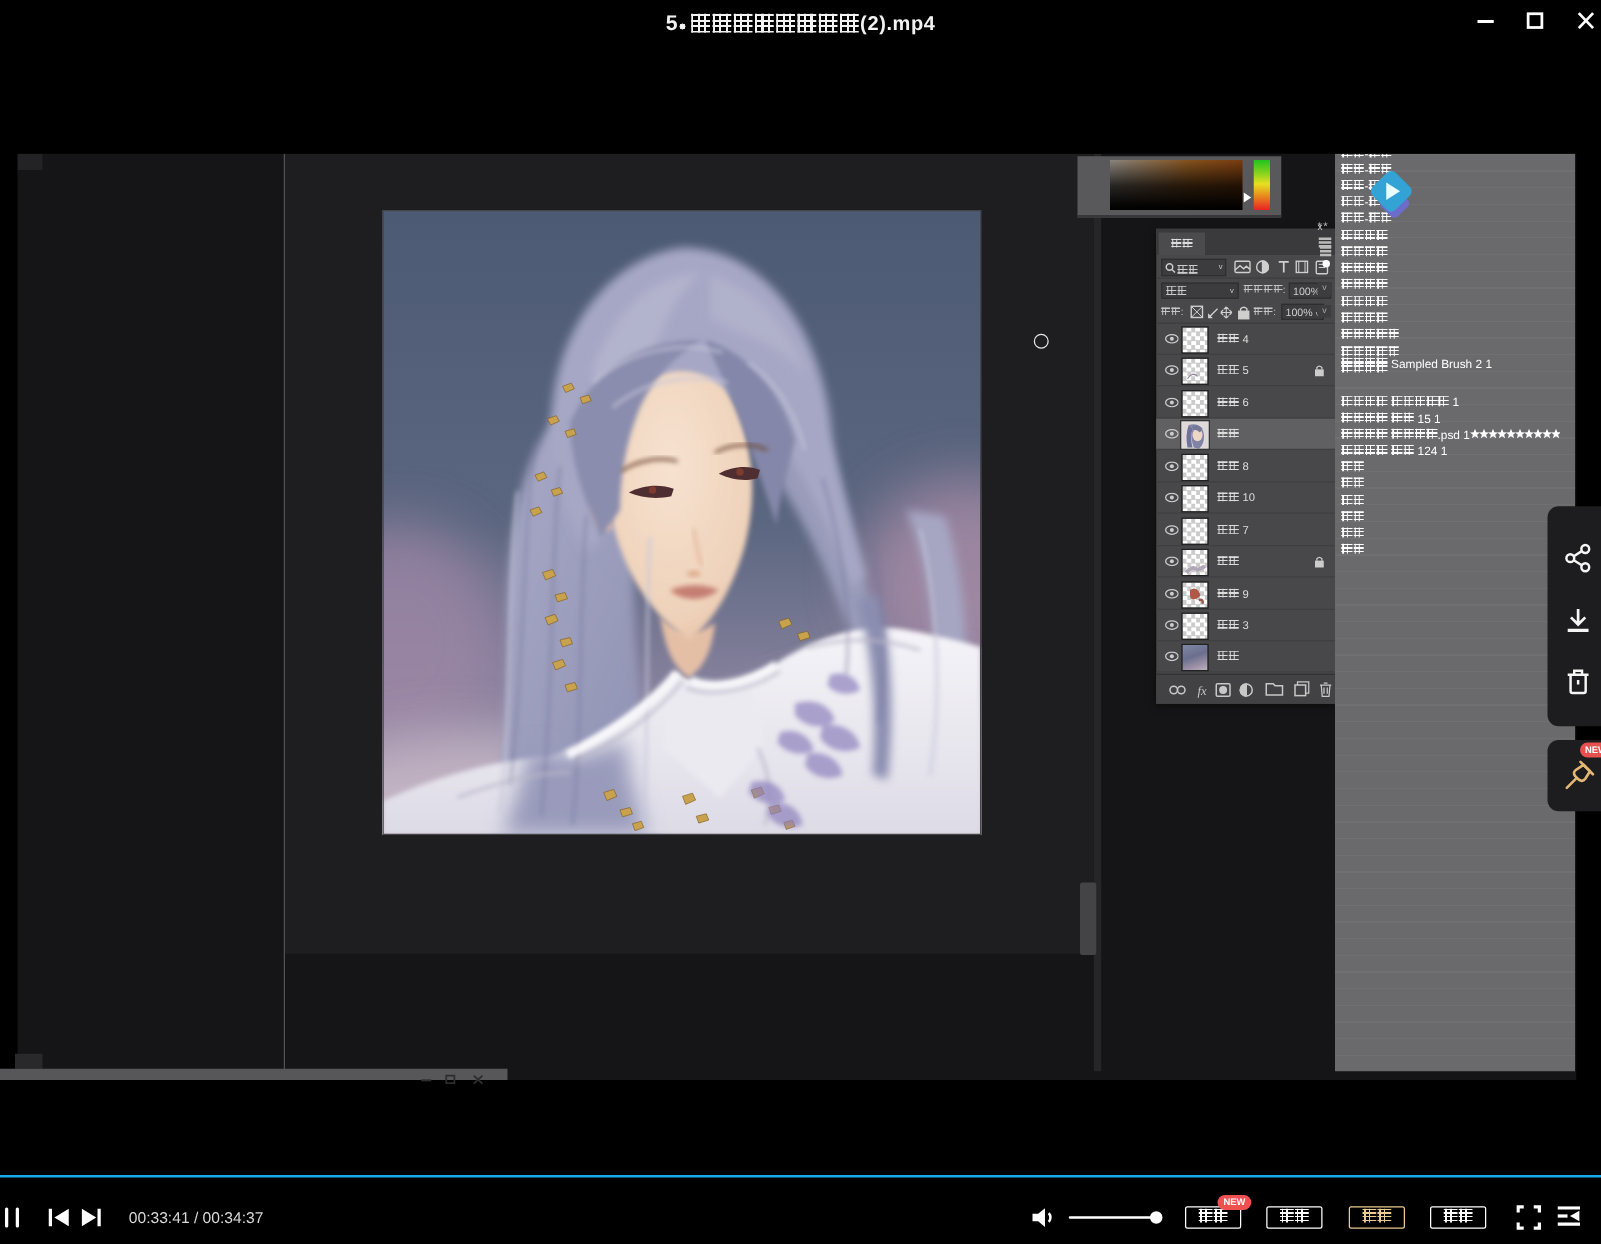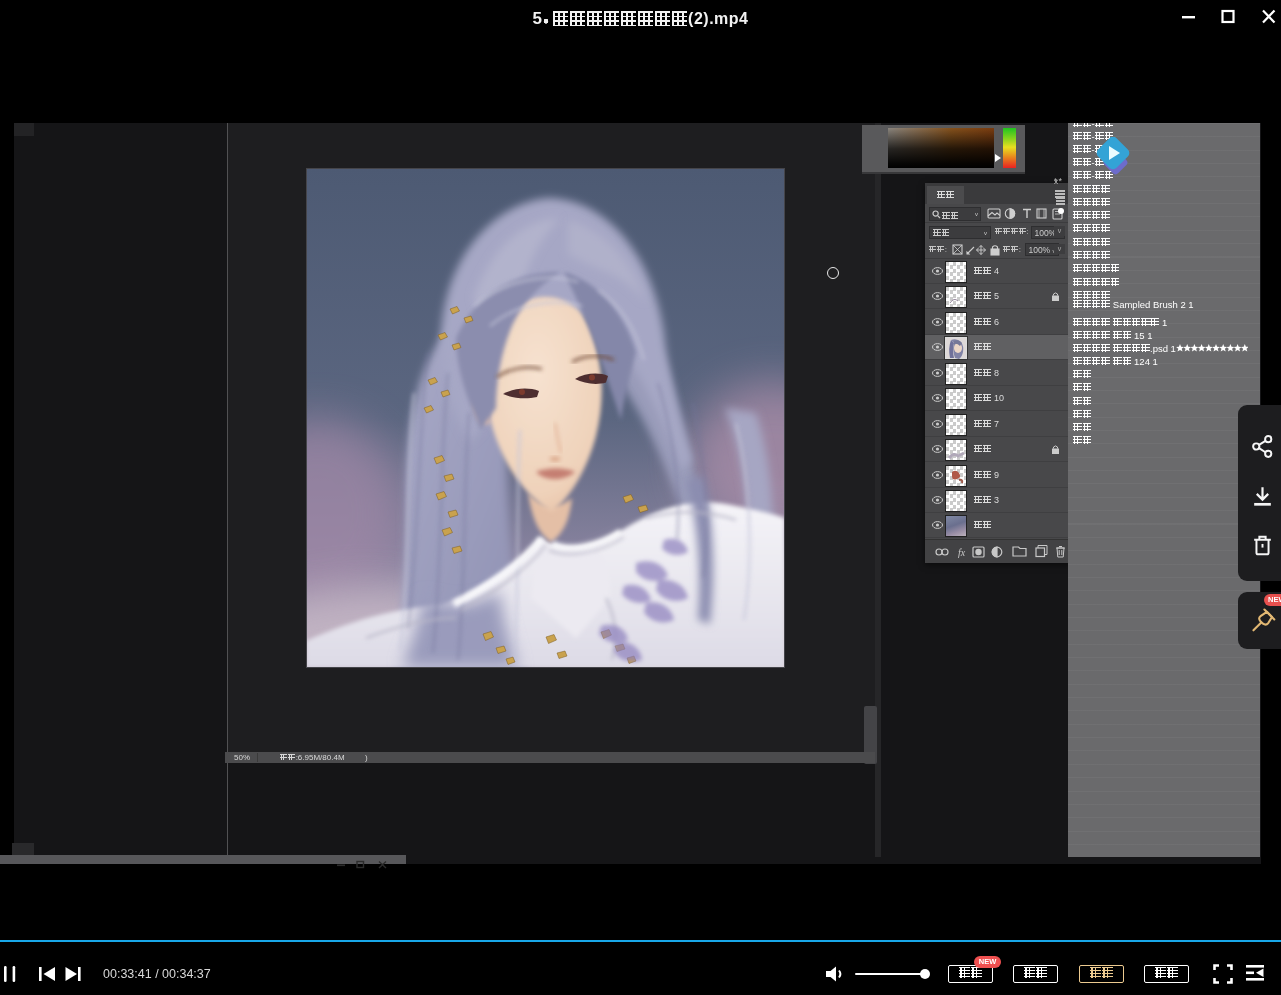--- a/index.html
+++ b/index.html
@@ -180,26 +180,20 @@
       <path d="M318,418 C330,414 342,420 345,432 C335,438 322,434 316,426 Z"></path>
       <path d="M340,435 C354,432 366,440 368,452 C356,458 342,452 338,444 Z"></path>
       <path d="M295,458 C308,454 320,460 322,472 C312,478 299,474 293,466 Z"></path>
       <path d="M310,475 C324,472 335,480 336,492 C324,497 311,491 308,483 Z"></path>
       <path d="M358,372 C370,368 380,374 382,384 C372,390 360,386 356,380 Z"></path>
     </g>
     <rect x=".5" y=".5" width="478" height="499" fill="none" stroke="#45454a" stroke-width="1"></rect>
   </svg>
   </div>
 
-  <div class="abs" style="left:211px;top:629px;width:650px;height:11px;background:#4b4b4d;color:#d8d8d8;font-size:8px;line-height:11px">
-    <span style="position:absolute;left:9px">50%</span>
-    <span style="position:absolute;left:32px;top:1px;width:1px;height:9px;background:#3a3a3a"></span>
-    <span style="position:absolute;left:55px;font-size:8px"><span class="h"></span><span class="h"></span>:6.95M/80.4M</span>
-    <span style="position:absolute;left:140px">)</span>
-  </div>
 
   <div class="abs" style="left:848px;top:2px;width:163px;height:49px;background:#59595b;border-bottom:2px solid #38383a">
      <div class="abs" style="left:26px;top:3px;width:106px;height:40px;background:
        linear-gradient(180deg,rgba(0,0,0,0) 0%,rgba(0,0,0,.72) 52%,rgba(0,0,0,.95) 88%,#000 100%),
        linear-gradient(90deg,#8a857e 0%,#84511c 60%,#7a3c10 100%)"></div>
      <div class="abs" style="left:141px;top:3px;width:13px;height:40px;background:linear-gradient(180deg,#1fc41f 0%,#8ed31e 28%,#e8e020 48%,#e88a1e 72%,#e82222 100%)"></div>
      <div class="abs" style="left:133px;top:29px;width:0;height:0;border-top:4px solid transparent;border-bottom:4px solid transparent;border-left:6px solid #fff"></div>
   </div>
 
   <div class="abs" id="layers" style="left:911px;top:60px;width:145px;height:380px;background:#48484a;box-shadow:0 2px 6px rgba(0,0,0,.5)">
@@ -387,21 +381,21 @@
     <div class="brow" style="top:46px"><span class="h"></span><span class="h"></span>-<span class="h"></span><span class="h"></span></div>
     <div class="brow" style="top:59.5px"><span class="h"></span><span class="h"></span><span class="h"></span><span class="h"></span></div>
     <div class="brow" style="top:72.5px"><span class="h"></span><span class="h"></span><span class="h"></span><span class="h"></span></div>
     <div class="brow" style="top:86px"><span class="h"></span><span class="h"></span><span class="h"></span><span class="h"></span></div>
     <div class="brow" style="top:99px"><span class="h"></span><span class="h"></span><span class="h"></span><span class="h"></span></div>
     <div class="brow" style="top:112.5px"><span class="h"></span><span class="h"></span><span class="h"></span><span class="h"></span></div>
     <div class="brow" style="top:126px"><span class="h"></span><span class="h"></span><span class="h"></span><span class="h"></span></div>
     <div class="brow" style="top:139px"><span class="h"></span><span class="h"></span><span class="h"></span><span class="h"></span><span class="h"></span></div>
     <div class="brow" style="top:152.5px"><span class="h"></span><span class="h"></span><span class="h"></span><span class="h"></span><span class="h"></span></div>
     <div class="brow" style="top:166px"><span class="h"></span><span class="h"></span><span class="h"></span><span class="h"></span></div>
-    <div class="brow" style="top:175px"><span class="h"></span><span class="h"></span><span class="h"></span><span class="h"></span> Sampled Brush 2 1</div>
+    <div class="brow" style="top:162px"><span class="h"></span><span class="h"></span><span class="h"></span><span class="h"></span> Sampled Brush 2 1</div>
     <div class="brow" style="top:192.5px"><span class="h"></span><span class="h"></span><span class="h"></span><span class="h"></span> <span class="h"></span><span class="h"></span><span class="h"></span><span class="h"></span><span class="h"></span> 1</div>
     <div class="brow" style="top:205.5px"><span class="h"></span><span class="h"></span><span class="h"></span><span class="h"></span> <span class="h"></span><span class="h"></span> 15 1</div>
     <div class="brow" style="top:219px"><span class="h"></span><span class="h"></span><span class="h"></span><span class="h"></span> <span class="h"></span><span class="h"></span><span class="h"></span><span class="h"></span>.psd 1<svg width="72" height="10" viewBox="0 0 72 10" style="vertical-align:-2px">
           <g fill="#fff">
             <path id="st" d="M4 0 L5.1 2.7 7.9 2.9 5.7 4.7 6.5 7.5 4 5.9 1.5 7.5 2.3 4.7 0.1 2.9 2.9 2.7 Z"></path>
             <use href="#st" x="7.2"></use>
             <use href="#st" x="14.4"></use>
             <use href="#st" x="21.6"></use>
             <use href="#st" x="28.8"></use>
             <use href="#st" x="36"></use>

